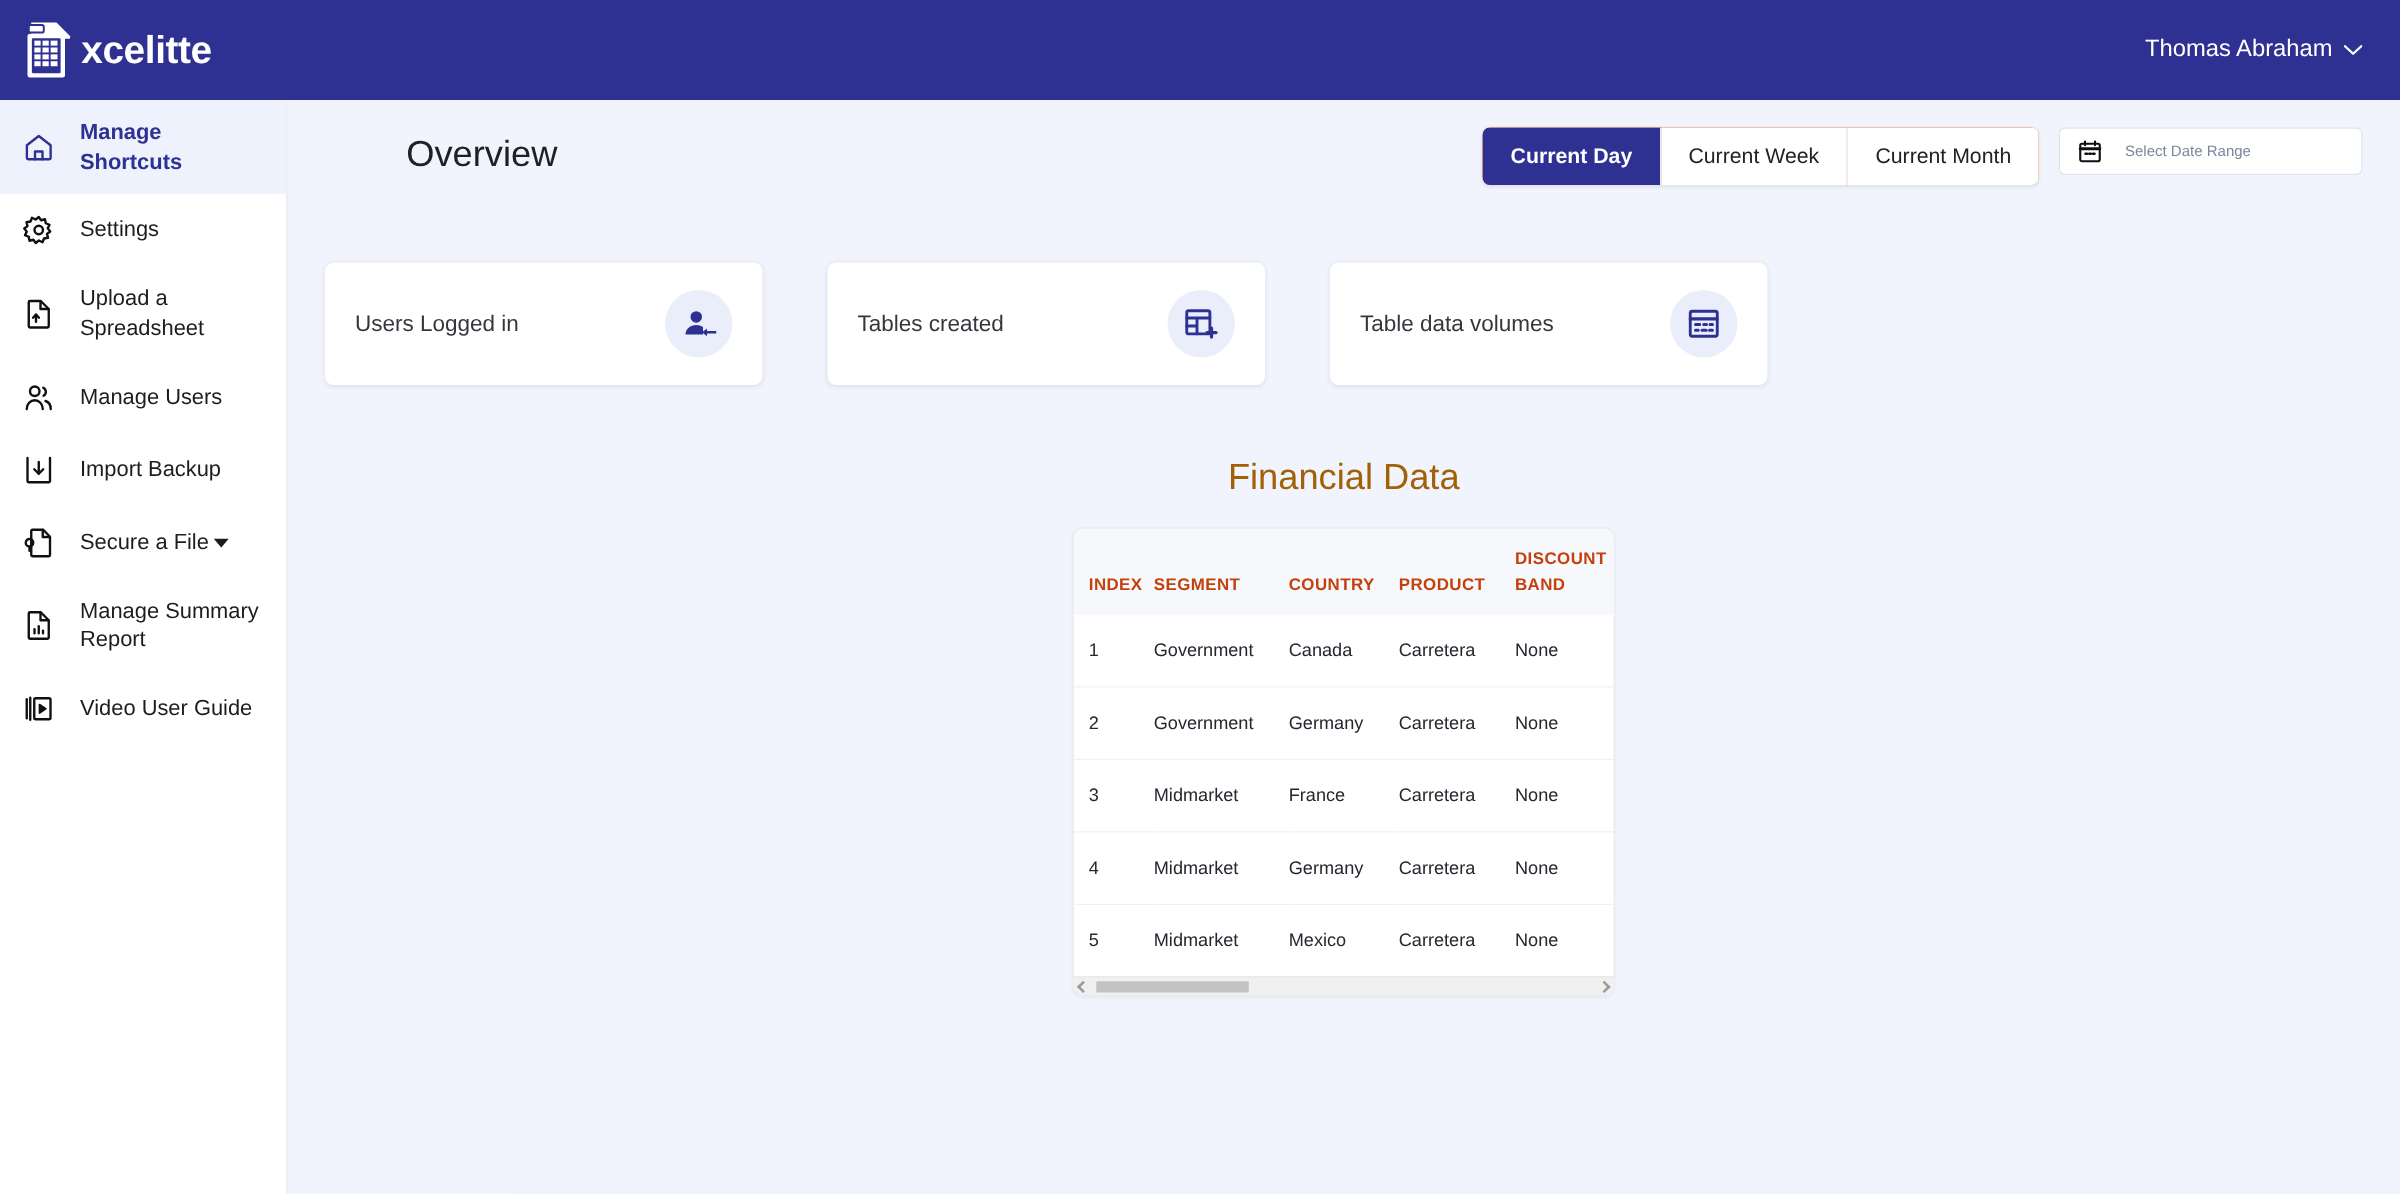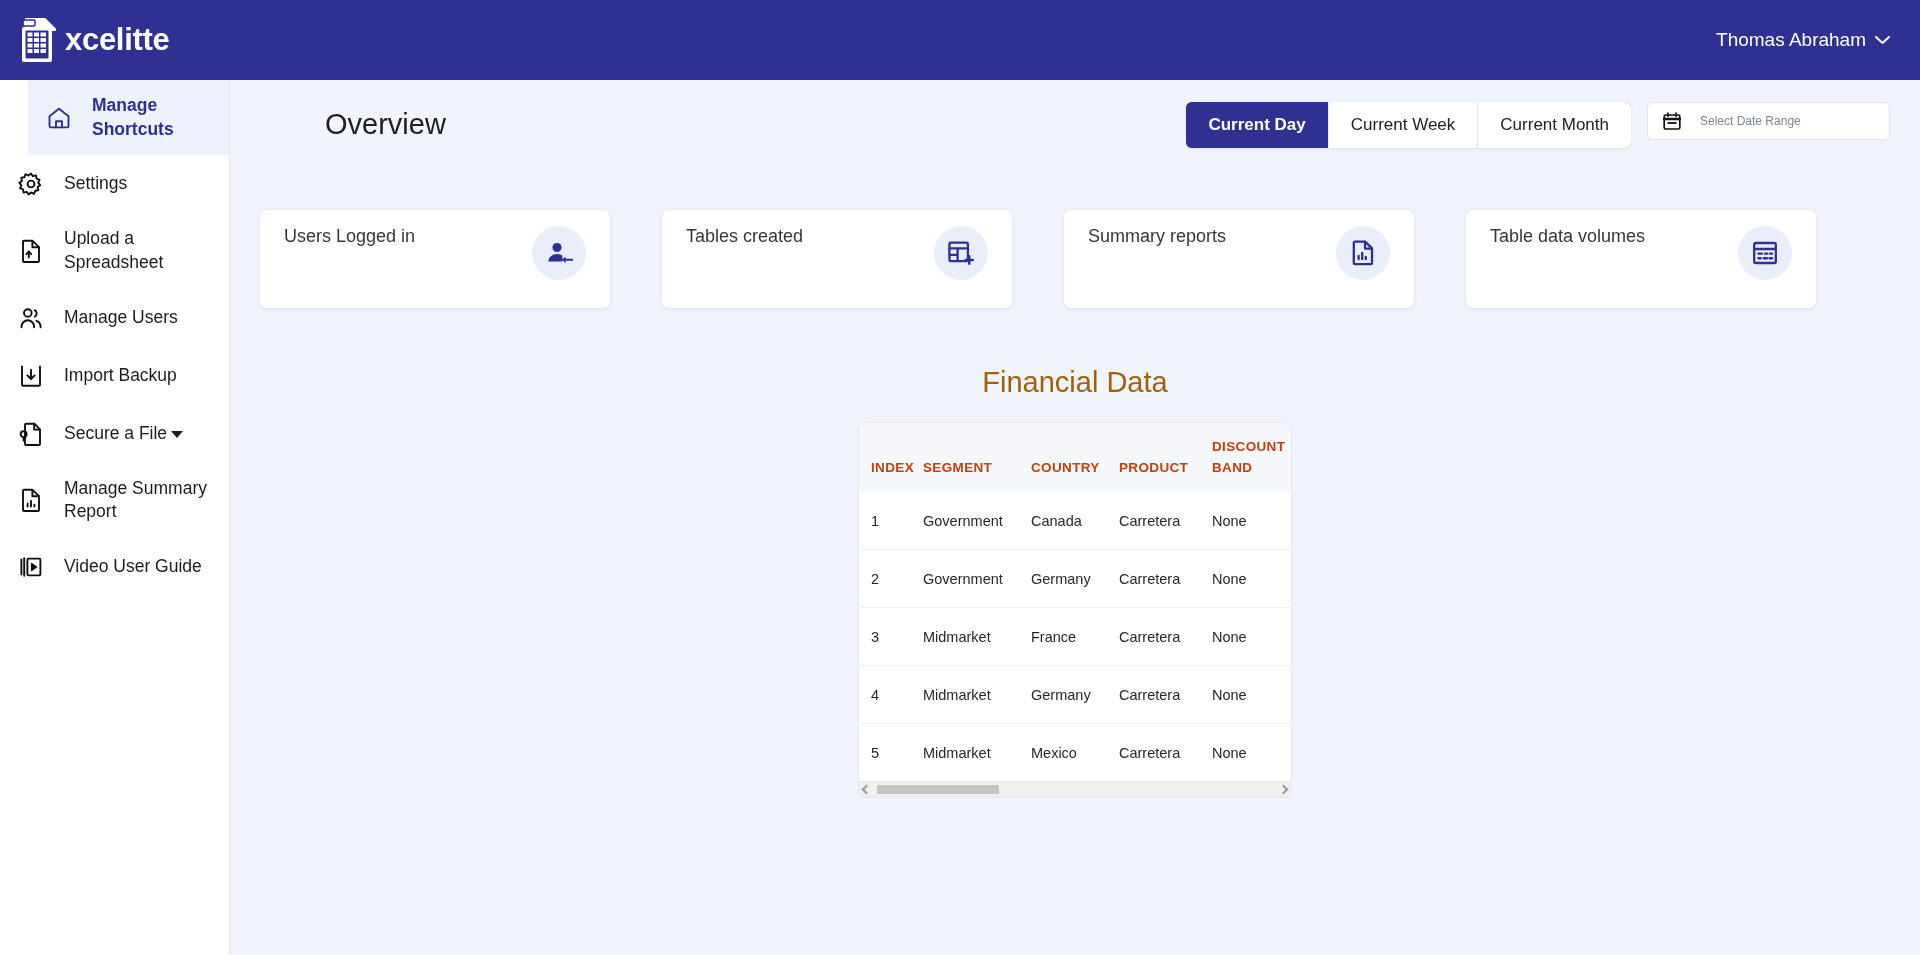--- a/index.html
+++ b/index.html
@@ -42,21 +42,21 @@
     z-index: 10;
   }
   .nav-item {
     display: flex; align-items: center; gap: 20px;
     padding: 14px 14px 14px 18px;
     min-height: 58px;
     cursor: pointer;
     color: #1d1d1f;
     font-size: 17.5px;
   }
-  .nav-item.active { background: #eef2fd; margin-left: 28px; }
+  .nav-item.active { background: #eef2fd; }
   .nav-item.active .nav-label { color: #2e3192; font-weight: 600; }
   .nav-icon { width: 26px; height: 26px; flex: 0 0 26px; display: block; }
   .nav-label { line-height: 1.35; }
   .caret-inline {
     display: inline-block; width: 0; height: 0; margin-left: 4px;
     border-left: 6px solid transparent; border-right: 6px solid transparent;
     border-top: 7px solid #1d1d1f; vertical-align: middle;
   }
 
   
@@ -97,22 +97,22 @@
 
   
   .cards {
     display: flex; gap: 52px;
     padding: 62px 0 0 30px;
   }
   .card {
     width: 350px; height: 98px;
     background: #ffffff; border-radius: 7px;
     box-shadow: 0 1px 4px rgba(40,50,100,0.10);
-    display: flex; justify-content: space-between;
-    padding: 16px 24px 0 24px;
+    display: flex; align-items: center; justify-content: space-between;
+    padding: 0 24px 0 24px;
   }
   .card-label { font-size: 18px; color: #35373c; }
   .card-badge {
     width: 54px; height: 54px; border-radius: 50%;
     background: #eaeefb; display: flex;
     align-items: center; justify-content: center; flex: 0 0 54px;
   }
   .card-badge svg { width: 30px; height: 30px; display: block; }
 
   
@@ -340,30 +340,20 @@
       <span class="card-label">Tables created</span>
       <span class="card-badge">
         <svg viewBox="0 0 30 30" fill="none" stroke="#2e3192" stroke-width="2.3" stroke-linecap="round" stroke-linejoin="round">
           <rect x="3.4" y="4.6" width="18.5" height="18.5" rx="1.6"></rect>
           <path d="M3.4 10.4h18.5M11.6 10.4v12.7M3.4 16.8h8.2"></path>
           <path d="M23.2 18.4v7.2M19.6 22h7.2" stroke-width="2.6"></path>
         </svg>
       </span>
     </div>
 
-    <div class="card">
-      <span class="card-label">Summary reports</span>
-      <span class="card-badge">
-        <svg viewBox="0 0 30 30" fill="none" stroke="#2e3192" stroke-width="2.3" stroke-linecap="round" stroke-linejoin="round">
-          <path d="M7 3.6h10.2L24 10.4V25a1.2 1.2 0 0 1-1.2 1.2H7A1.2 1.2 0 0 1 5.8 25V4.8A1.2 1.2 0 0 1 7 3.6z"></path>
-          <path d="M17 4v6.6h6.8"></path>
-          <path d="M10.6 21.2v-3.4M14.2 21.2v-6.4M17.8 21.2v-2.2"></path>
-        </svg>
-      </span>
-    </div>
 
     <div class="card">
       <span class="card-label">Table data volumes</span>
       <span class="card-badge">
         <svg viewBox="0 0 30 30" fill="none" stroke="#2e3192" stroke-width="2.3" stroke-linecap="round" stroke-linejoin="round">
           <rect x="4.2" y="5" width="21.6" height="20" rx="1.6"></rect>
           <path d="M4.2 11h21.6" stroke-width="2.6"></path>
           <path d="M8.4 15.6h3.4M15 15.6h2.2M20 15.6h2M8.4 20.2h2.2M13.6 20.2h3.4M19.6 20.2h2.4" stroke-width="2.4"></path>
         </svg>
       </span>

